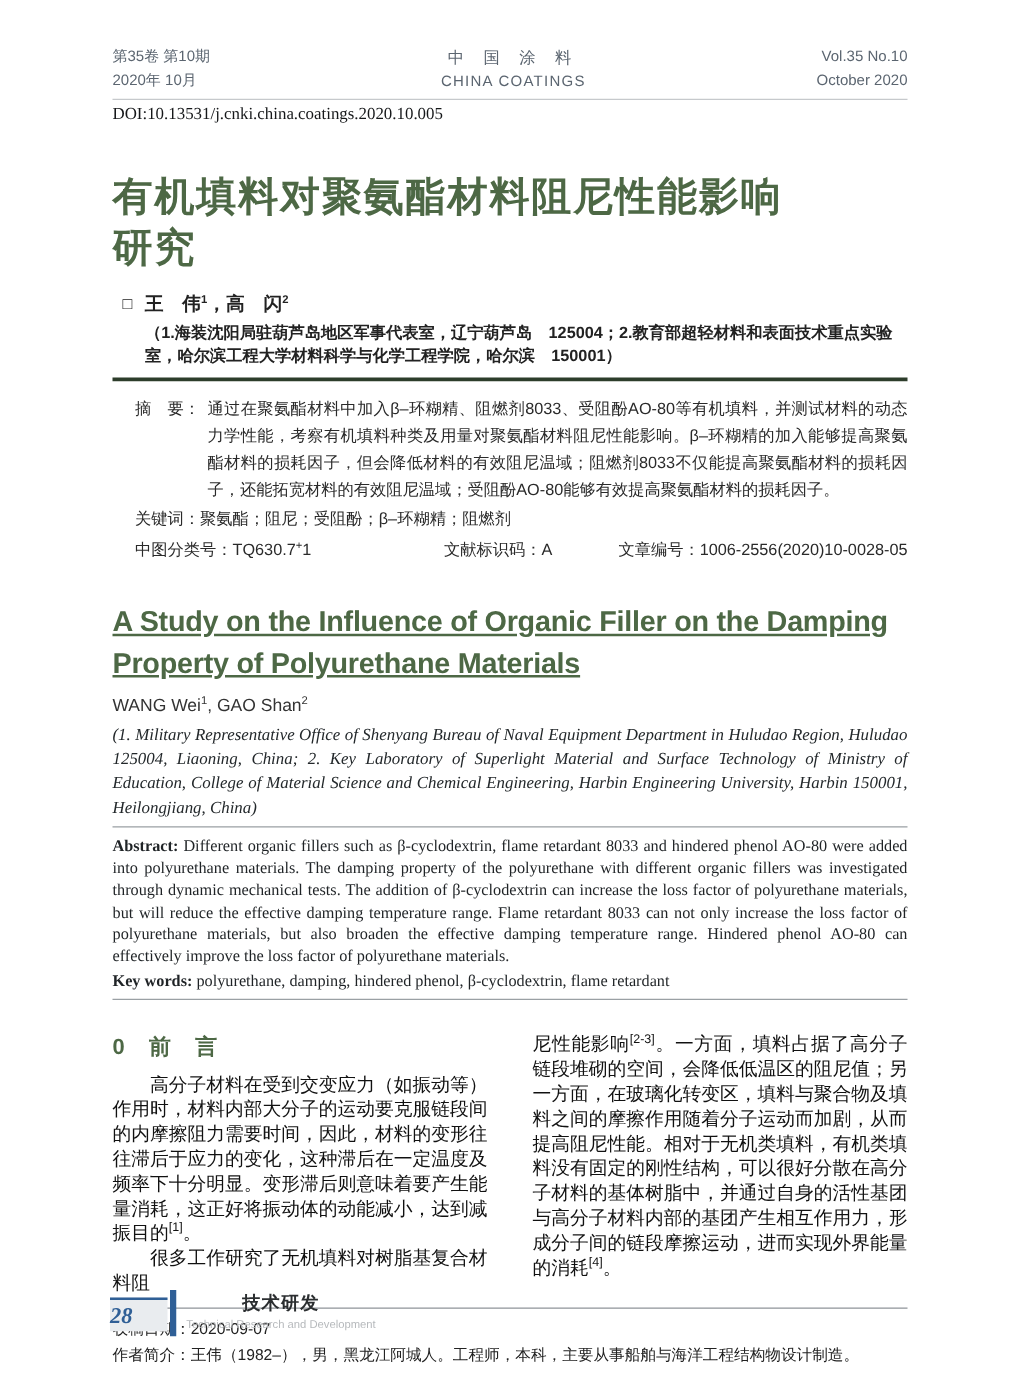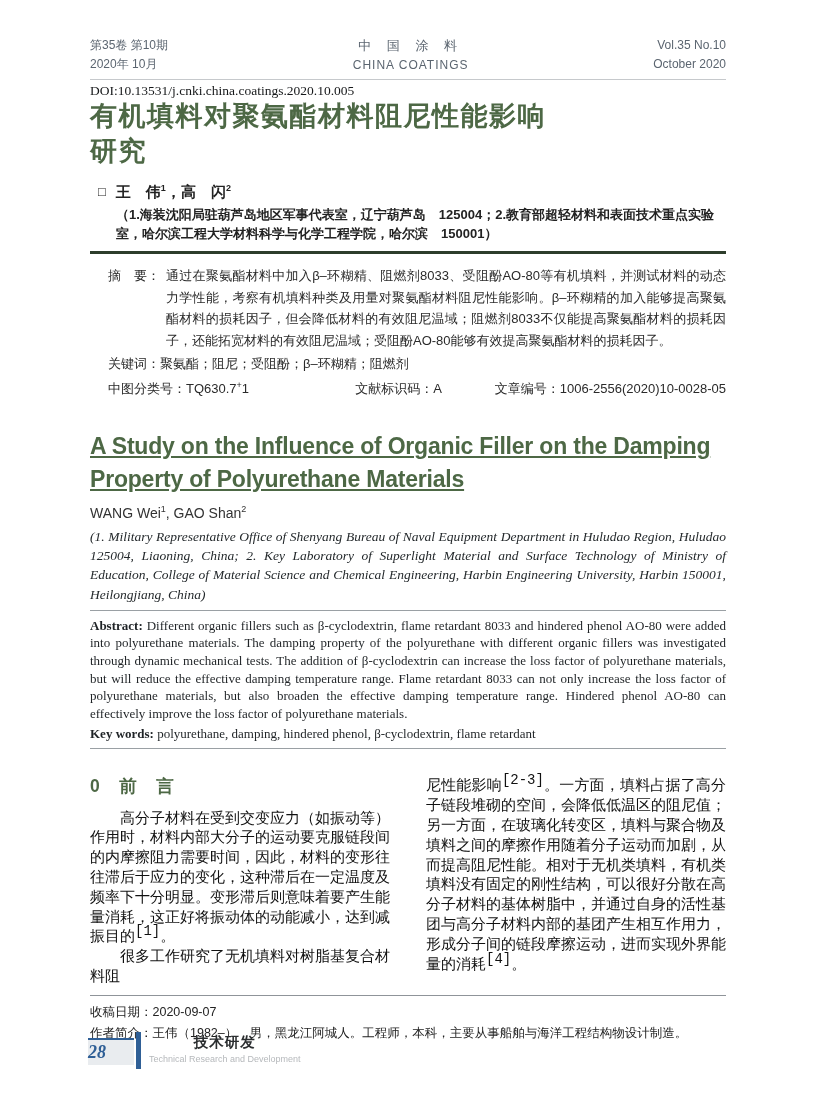--- a/index.html
+++ b/index.html
@@ -20,22 +20,22 @@
     font-size:12px; color:#5b6570; line-height:1.55; }
   .jh-left { text-align:left; }
   .jh-center { text-align:center; }
   .jh-center .zh { font-size:13px; letter-spacing:6px; }
   .jh-center .en { letter-spacing:1px; }
   .jh-right { text-align:right; }
   .header-rule { border:0; border-top:1px solid #c6c9cc; margin:4px 0 3px 0; }
   .doi { font-family:"Liberation Serif", serif; font-size:13.5px; color:#16181a; }
 
   
-  .title-zh { color:#4d6845; font-weight:bold;
-    font-size:27px; line-height:1.3; letter-spacing:1.5px; }
+  .title-zh { margin-top:38px; color:#4d6845; font-weight:bold;
+    font-size:32px; line-height:1.3; letter-spacing:1.5px; }
   .authors-zh { margin-top:14px; padding-left:8px; font-size:15px; font-weight:bold; color:#222; }
   .authors-zh .marker { font-size:13px; margin-right:10px; position:relative; top:-1px; }
   .authors-zh sup { font-size:9px; }
   .affil-zh { margin-top:3px; padding-left:26px; font-size:13px; font-weight:bold;
     line-height:1.5; color:#222; }
   .rule-thick { height:3px; background:#2d3d2b; margin-top:7px; }
 
   
   .abs-zh { margin-top:11px; padding-left:18px; font-size:13px; line-height:1.66;
     display:flex; color:#2a2a2a; }
@@ -62,21 +62,21 @@
   .kw-en { font-family:"Liberation Serif", serif; font-size:13px; line-height:1.36;
     margin-top:2px; color:#1f2326; }
 
   
   .body-cols { display:flex; gap:36px; margin-top:26px; }
   .bcol { flex:1; font-size:15px; line-height:1.32; text-align:justify; color:#111; }
   .sec-head { color:#4d6845; font-weight:bold; font-size:17.5px;
     letter-spacing:1px; margin-bottom:9px; }
   .bcol p { text-indent:2em; }
   .bcol p.noindent { text-indent:0; }
-  .bcol sup { font-size:14px; line-height:0;font-family:Liberation Mono, monospace; }
+  .bcol sup { font-size:10px; line-height:0; }
 
   
   .footnote { border-top:1px solid #8f9499; margin-top:9px; padding-top:6px;
     font-size:12.5px; line-height:1.7; color:#222; }
 
   
   .badge { position:absolute; left:88px; bottom:26px; height:42px; width:260px; }
   .badge .box { position:absolute; left:0; top:7px; width:46px; height:27px;
     background:#e9ecef; border-top:2px solid #2f5f96;
     display:flex; align-items:center; justify-content:flex-start; }

